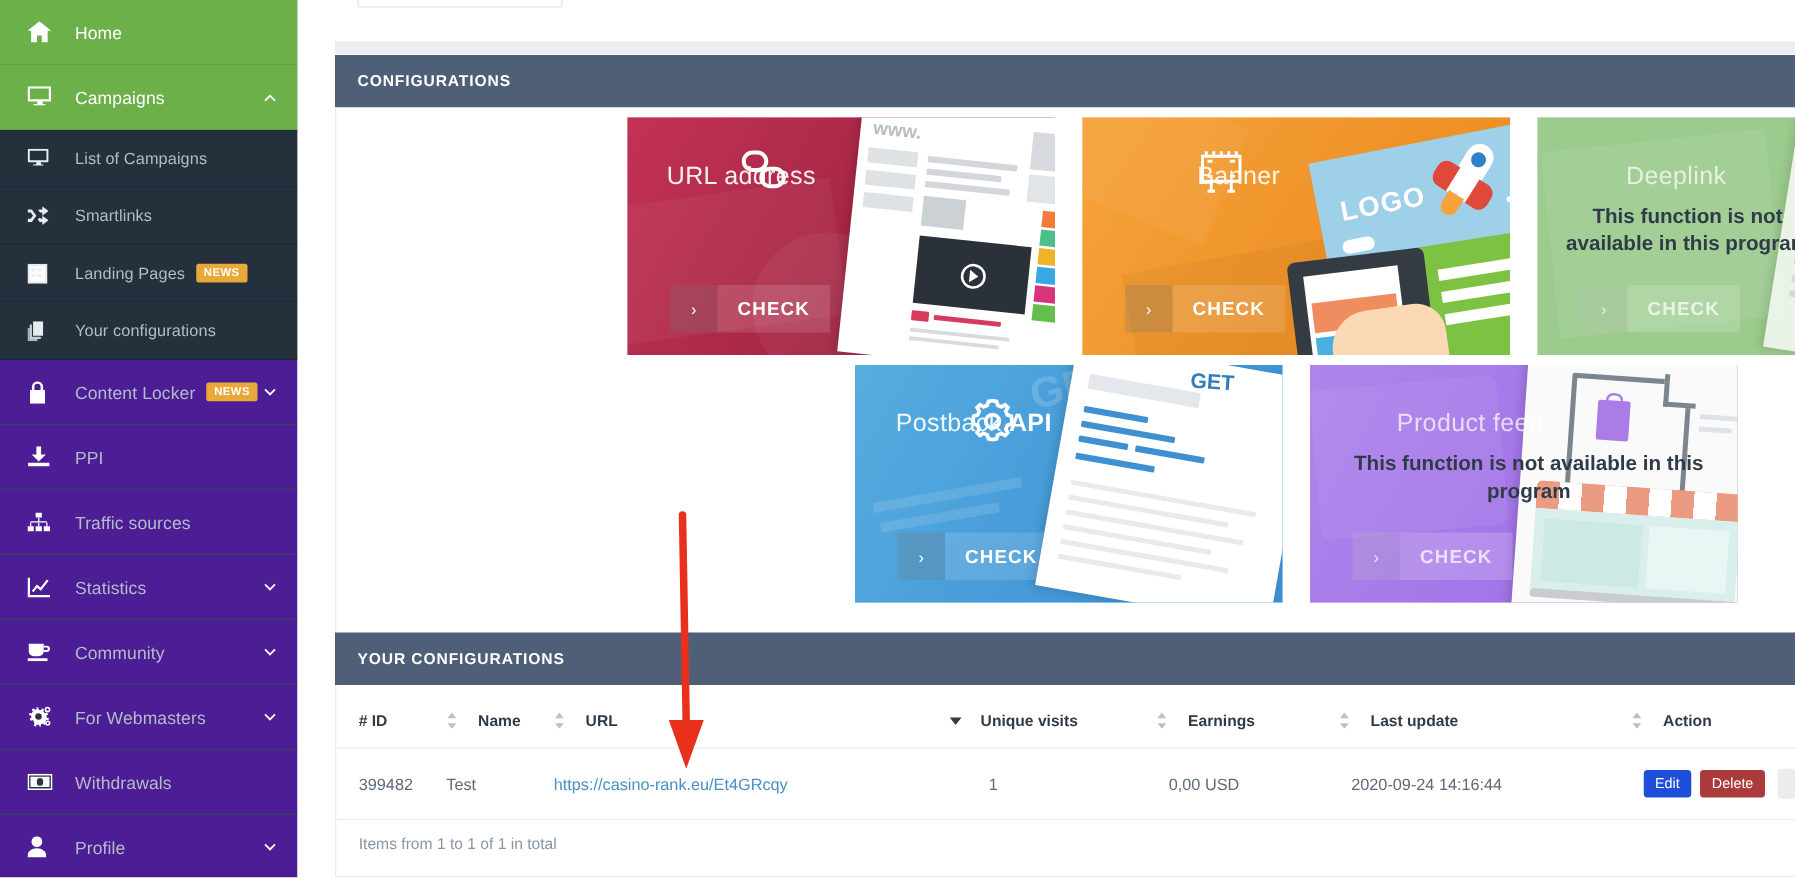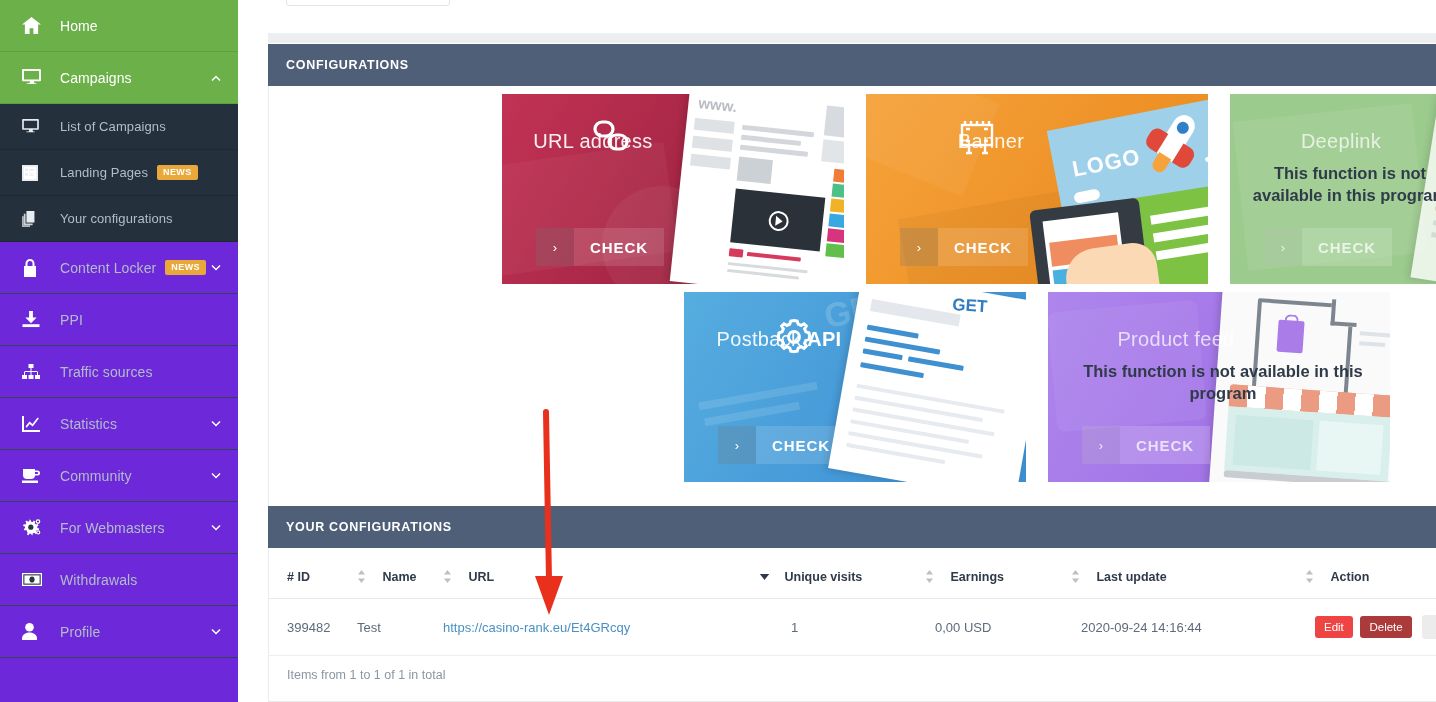--- a/index.html
+++ b/index.html
@@ -9,21 +9,21 @@
     overflow: hidden;
     font-family: "Liberation Sans", sans-serif;
     background: #ffffff;
   }
   #root { position: relative; width: 1436px; height: 702px; }
 
   
   #sidebar {
     position: absolute; left: 0; top: 0;
     width: 238px; height: 702px;
-    background: #6d28d9;
+    background: #4c1d95;
   }
   .side-item {
     position: relative;
     height: 52px;
     display: flex;
     align-items: center;
     padding-left: 22px;
     color: #b3bdc9;
     font-size: 14px;
     border-bottom: 1px solid #344455;
@@ -222,21 +222,21 @@
   td a.urlink { color: #4a90c4; text-decoration: none; }
   .btn-edit, .btn-del, .btn-gen, .btn-more {
     display: inline-block;
     font-size: 11.5px;
     border-radius: 3px;
     padding: 5px 9px;
     color: #ffffff;
     cursor: pointer;
     vertical-align: middle;
   }
-  .btn-edit { background: #ef4444; }
+  .btn-edit { background: #1d4ed8; }
   .btn-del { background: #ab3b3b; margin-left: 4px; }
   .btn-gen {
     background: #ececec; color: #7b8794;
     padding: 6px 16px; margin-left: 7px;
   }
   .items-total {
     font-size: 12.5px; color: #8a96a3;
     padding: 12px 0 0 18px;
   }
 
@@ -281,20 +281,29 @@
 
     <div class="side-item sub">
       <span class="si-ico">
         <svg width="17" height="15" viewBox="0 0 20 18">
             <path d="M1 0h18a1 1 0 0 1 1 1v11a1 1 0 0 1-1 1h-6.5l.6 2H15v1H5v-1h2.9l.6-2H1a1 1 0 0 1-1-1V1a1 1 0 0 1 1-1zm1 2v9h16V2H2z"></path>
           </svg>
       </span>
       <span class="si-label">List of Campaigns</span>
     </div>
 
+    <div class="side-item sub">
+      <span class="si-ico">
+        <svg width="17" height="15" viewBox="0 0 20 18">
+            <path d="M0 3h4l4.3 6L6.6 11.3 3 6H0V3zm14 0V0l6 4.5L14 9V6h-2.2L10 3.6 11.4 3H14zM0 12h3l3.6-5.3L8.3 9 4 15H0v-3zm14 0v-3l6 4.5L14 18v-3h-2.6l-1.7-2.5L11.5 11l1.3 1h1.2z"></path>
+          </svg>
+      </span>
+      <span class="si-label">Smartlinks</span>
+
+    </div>
 
     <div class="side-item sub">
       <span class="si-ico">
         <svg width="16" height="16" viewBox="0 0 18 18">
             <path d="M1 1h16v16H1z" fill="#fff"></path>
             <path d="M0 0v18h18V0H0zm2 2h14v14H2V2z"></path>
             <path d="M3.5 4h3v3h-3zM8 4.5h6v1H8zM8 6h5v1H8zM3.5 9h3v3h-3zM8 9.5h6v1H8zM8 11h5v1H8z"></path>
           </svg>
       </span>
       <span class="si-label">Landing Pages</span>

